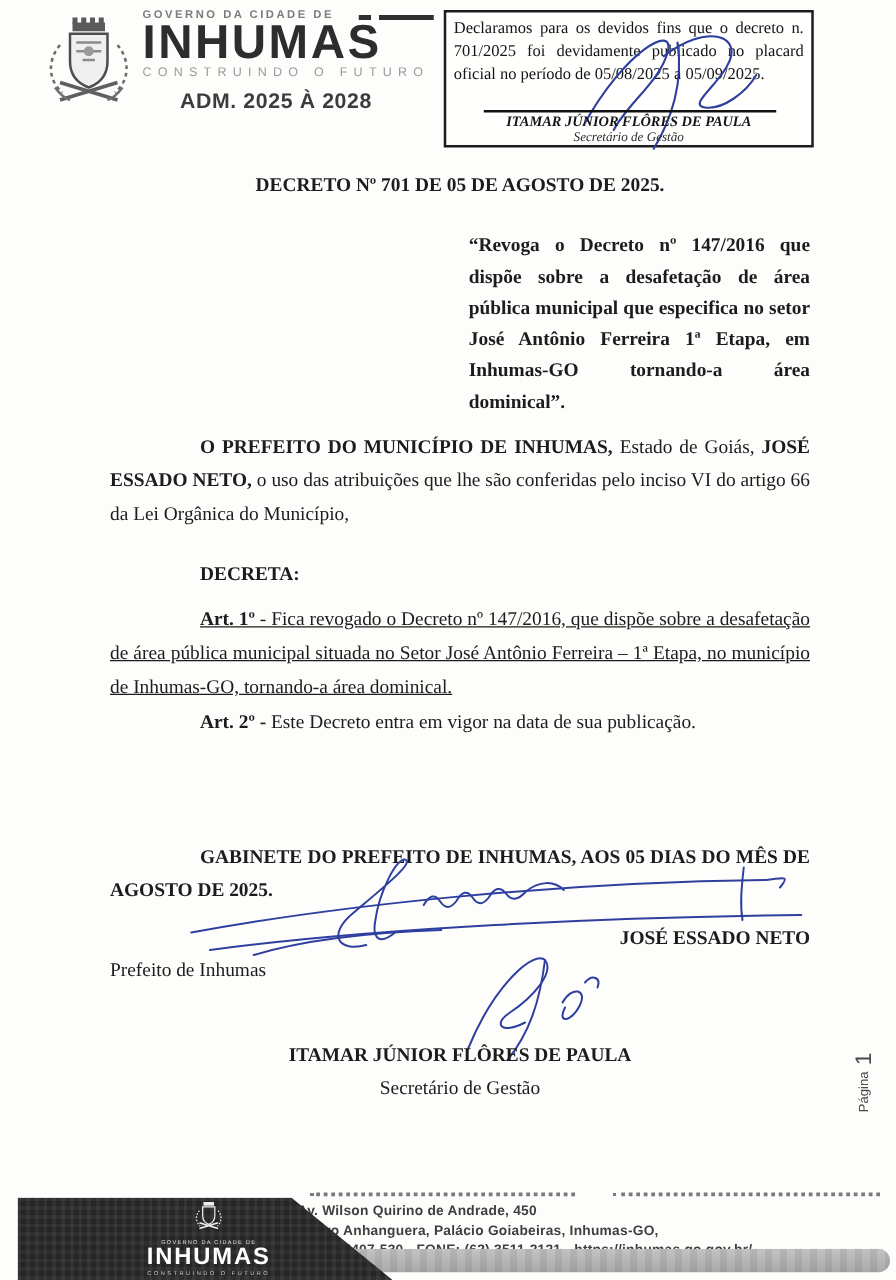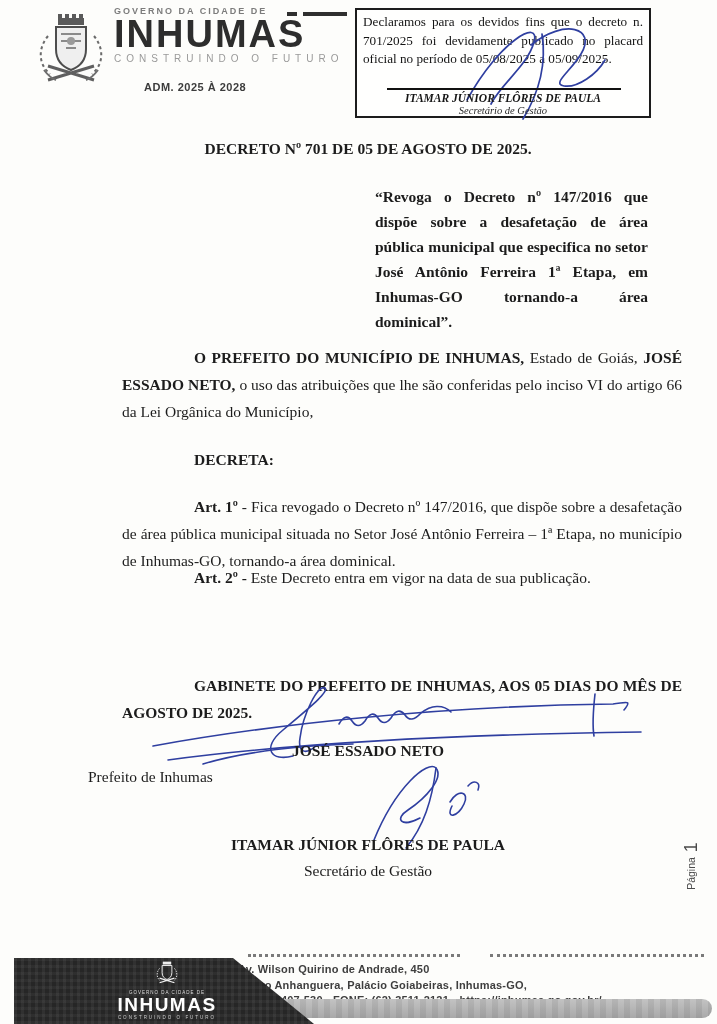--- a/index.html
+++ b/index.html
@@ -7,47 +7,47 @@
     position:relative; width:717px; height:1024px; overflow:hidden;
     background:#fdfdfb; font-family:"Liberation Serif", serif; color:#1c1c1c;
   }
   
   .logo-wrap{position:absolute; left:30px; top:6px; width:320px;}
   .crest{position:absolute; left:4px; top:4px;}
   .logo-text{margin-left:84px; font-family:"Liberation Sans", sans-serif;}
   .logo-small{font-size:9px; font-weight:bold; letter-spacing:2px; color:#7c7c7c;}
   .logo-name{font-size:38px; font-weight:bold; color:#2d2d2d; letter-spacing:2px; line-height:0.95;}
   .logo-slogan{font-size:10px; letter-spacing:5px; color:#9a9a9a; margin-top:1px;}
-  .logo-adm{font-size:11px; font-weight:bold; color:#3c3c3c; margin-top:17px; margin-left:30px; letter-spacing:0.5px;}
+  .logo-adm{font-size:17px; font-weight:bold; color:#3c3c3c; margin-top:7px; margin-left:30px; letter-spacing:0.5px;}
   .dash-line{position:absolute; left:287px; top:12px; width:60px; height:4px;
     background:linear-gradient(to right,#2f2f2f 0 17%, transparent 17% 27%, #2f2f2f 27% 100%);}
   
   .stamp-box{position:absolute; left:355px; top:8px; width:296px; height:110px;
     border:2px solid #1c1c1c; background:#fffffe; box-sizing:border-box;}
   .stamp-text{margin:3px 6px 0 6px; font-size:13.2px; line-height:18.5px; text-align:justify; color:#141414;}
   .stamp-sigline{position:absolute; left:30px; top:78px; width:234px; border-top:2px solid #111;}
   .stamp-name{position:absolute; top:82px; left:0; width:100%; text-align:center;
     font-weight:bold; font-style:italic; font-size:11.5px; color:#151515;}
   .stamp-title{position:absolute; top:95px; left:0; width:100%; text-align:center;
     font-style:italic; font-size:10.5px; color:#2a2a2a;}
   .stamp-sig{position:absolute; left:88px; top:14px; pointer-events:none;}
   
   .doc{position:absolute; left:88px; top:0; width:560px; height:735px; font-size:15.5px;}
   .doc > div{position:absolute; width:100%;}
   .title{top:140px; text-align:center; font-weight:bold;}
   .ementa{top:184px; left:287px !important; width:273px !important;
     font-weight:bold; text-align:justify; line-height:25px;font-family:Liberation Serif, serif;}
-  .para{text-align:justify; line-height:27px; text-indent:72px;margin-left:34px;}
+  .para{text-align:justify; line-height:27px; text-indent:72px;}
   .p-preamble{top:344px;}
   .p-decreta{top:446px; font-weight:bold;}
-  .p-art1{top:493px;}
+  .p-art1{top:482px;text-decoration:underline;}
   .p-art2{top:564px;}
   .p-closing{top:626px;}
   .p-gabinete{top:672px; font-weight:bold;}
-  .mayor-name{top:742px; text-align:center; font-weight:bold;}
+  .mayor-name{top:742px; text-align:right; font-weight:bold;}
   .mayor-title{top:768px; text-align:left;}
   .sec-name{top:836px; text-align:center; font-weight:bold;}
   .sec-title{top:862px; text-align:center;}
   .sig{position:absolute; pointer-events:none;}
   .sig-mayor{left:55px; top:686px;}
   .sig-sec{left:268px; top:756px;}
   .b{font-weight:bold;}
   
   .page-num{position:absolute; left:660px; top:855px; width:62px; height:22px;
     transform:rotate(-90deg); display:flex; align-items:center; justify-content:center; gap:5px;

